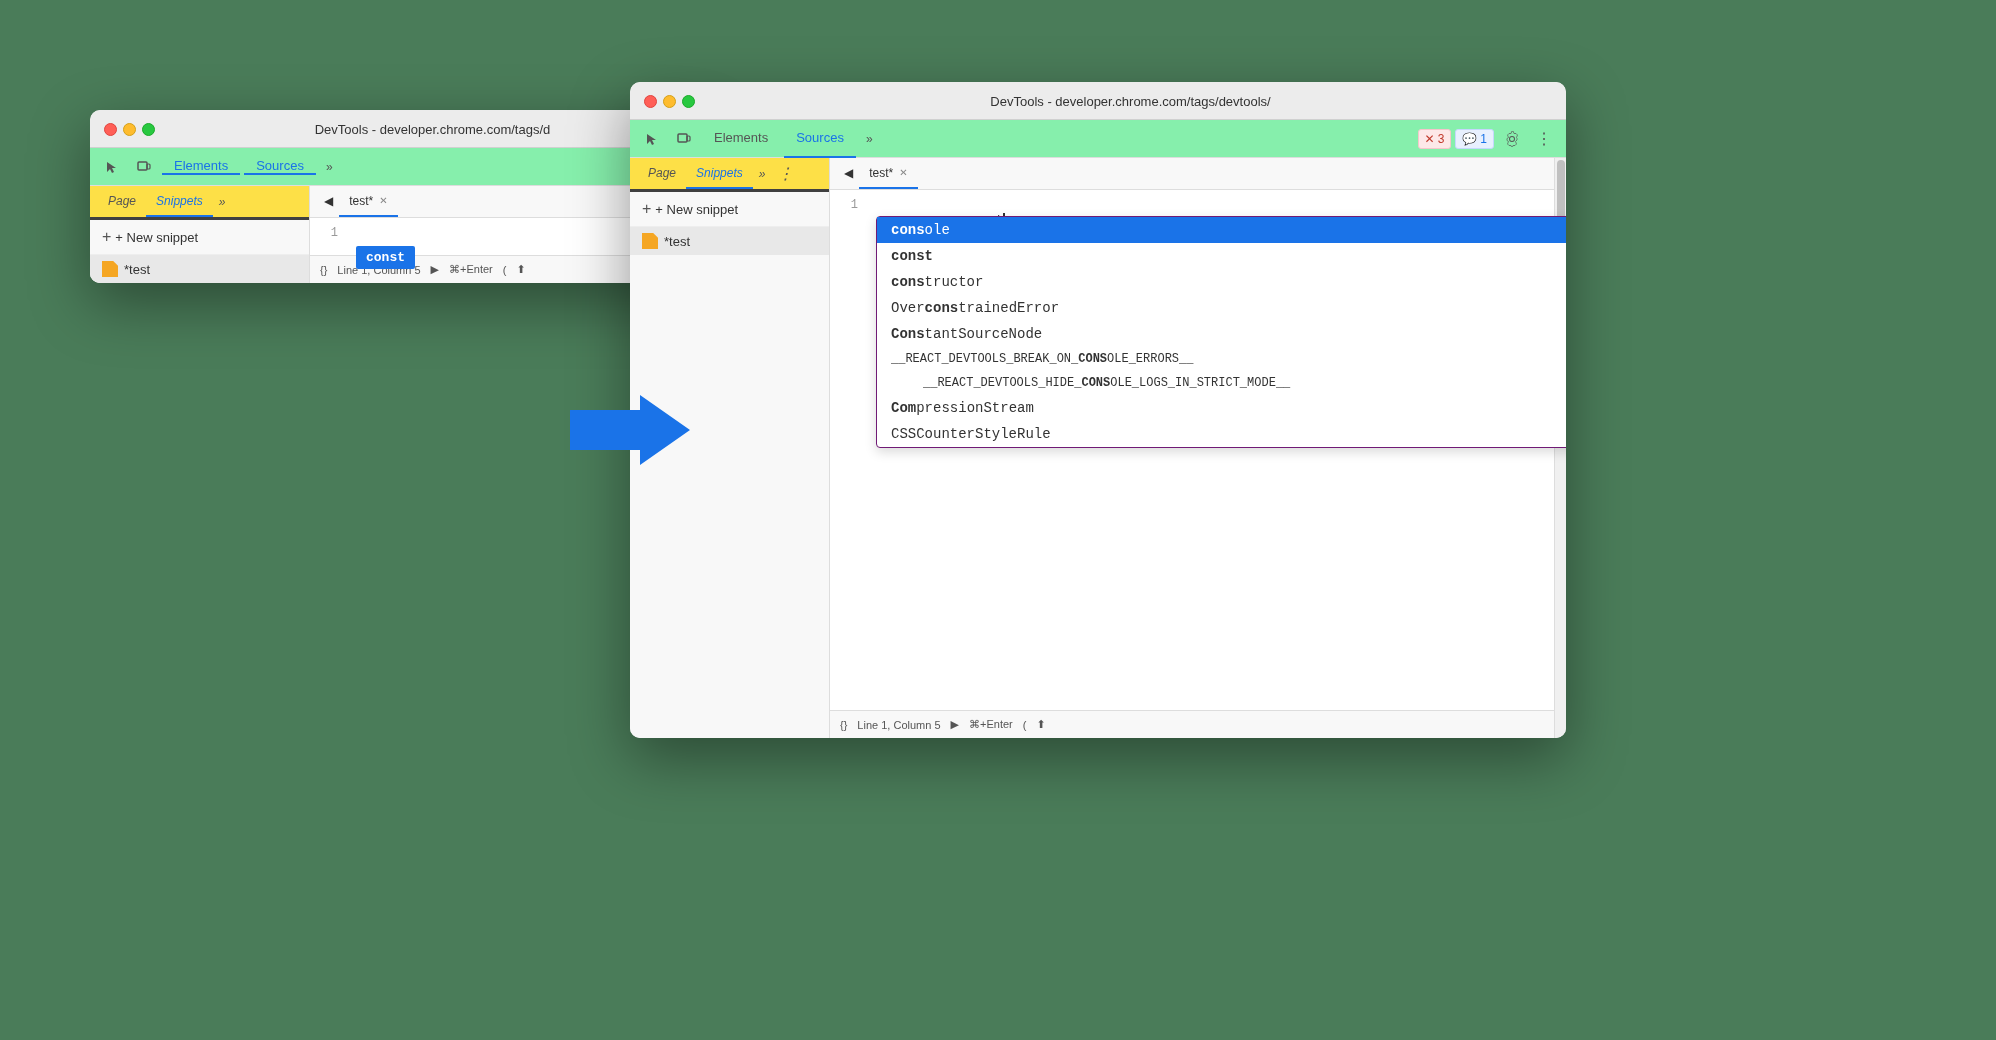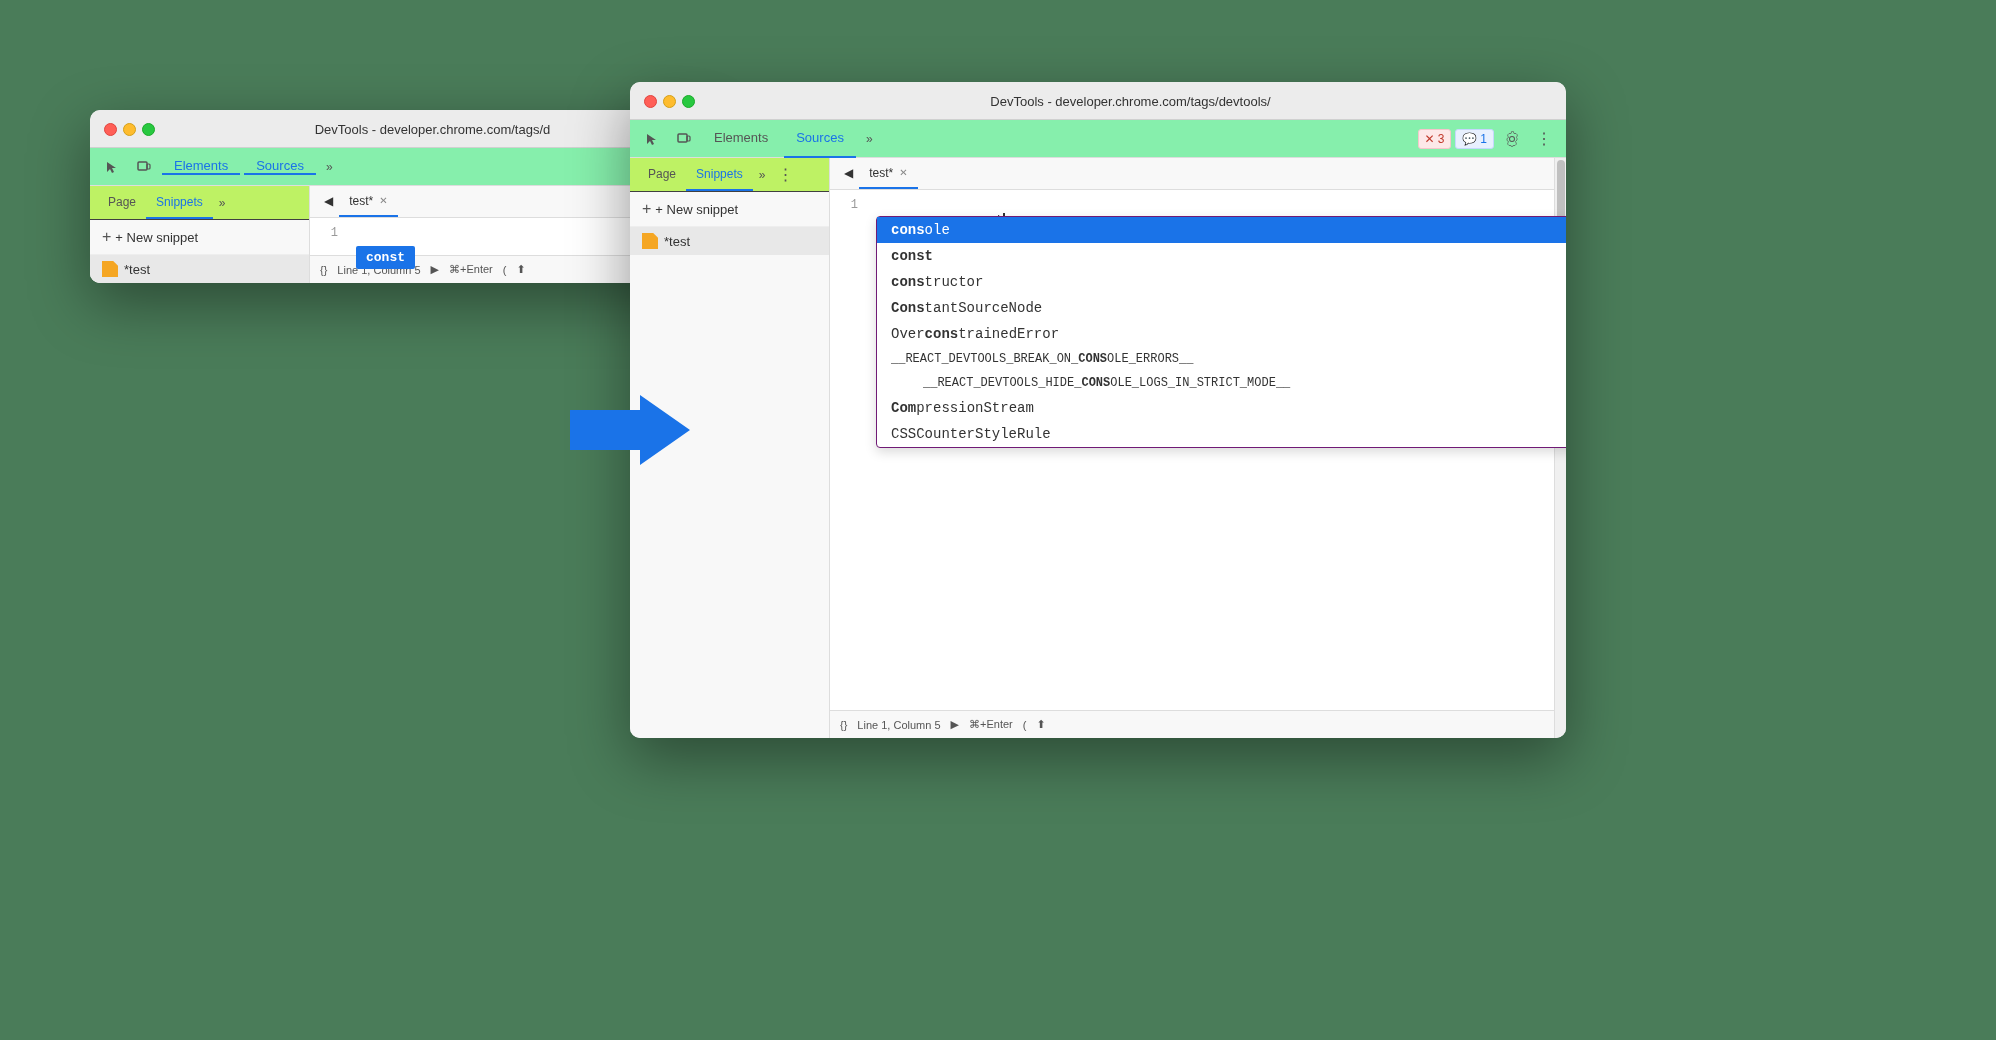--- a/index.html
+++ b/index.html
@@ -132,24 +132,25 @@
       width: 220px;
       background: #f8f8f8;
       border-right: 1px solid #ddd;
       display: flex;
       flex-direction: column;
     }
 
     .sidebar-tabs {
       display: flex;
       align-items: stretch;
-      border-bottom: 1px solid #404040;
+      border-bottom: 3px solid #404040;
       padding: 0 8px;
       height: 34px;
-      background: #bef264;
+      background: #fde047;
+      font-style: italic;
     }
 
     .sidebar-tab {
       padding: 0 10px;
       display: flex;
       align-items: center;
       font-size: 12px;
       color: #555;
       cursor: pointer;
       border-bottom: 2px solid transparent;
@@ -549,24 +550,24 @@
           <div class="autocomplete-item selected">
             <span class="bold">cons</span><span>ole</span>
           </div>
           <div class="autocomplete-item">
             <span class="bold">const</span>
           </div>
           <div class="autocomplete-item">
             <span class="bold">cons</span><span>tructor</span>
           </div>
           <div class="autocomplete-item">
+            <span>Over<span class="bold">cons</span>trainedError</span>
+          </div>
+          <div class="autocomplete-item">
             <span class="bold">Cons</span><span>tantSourceNode</span>
-          </div>
-          <div class="autocomplete-item">
-            <span>Over<span class="bold">cons</span>trainedError</span>
           </div>
           <div class="autocomplete-item" style="font-size:12px;">
             <span>__REACT_DEVTOOLS_BREAK_ON_<span class="bold">CONS</span>OLE_ERRORS__</span>
           </div>
           <div class="autocomplete-item" style="font-size:12px;margin-left:32px;">
             <span>__REACT_DEVTOOLS_HIDE_<span class="bold">CONS</span>OLE_LOGS_IN_STRICT_MODE__</span>
           </div>
           <div class="autocomplete-item">
             <span><span class="bold">Com</span>pressionStream</span>
           </div>

